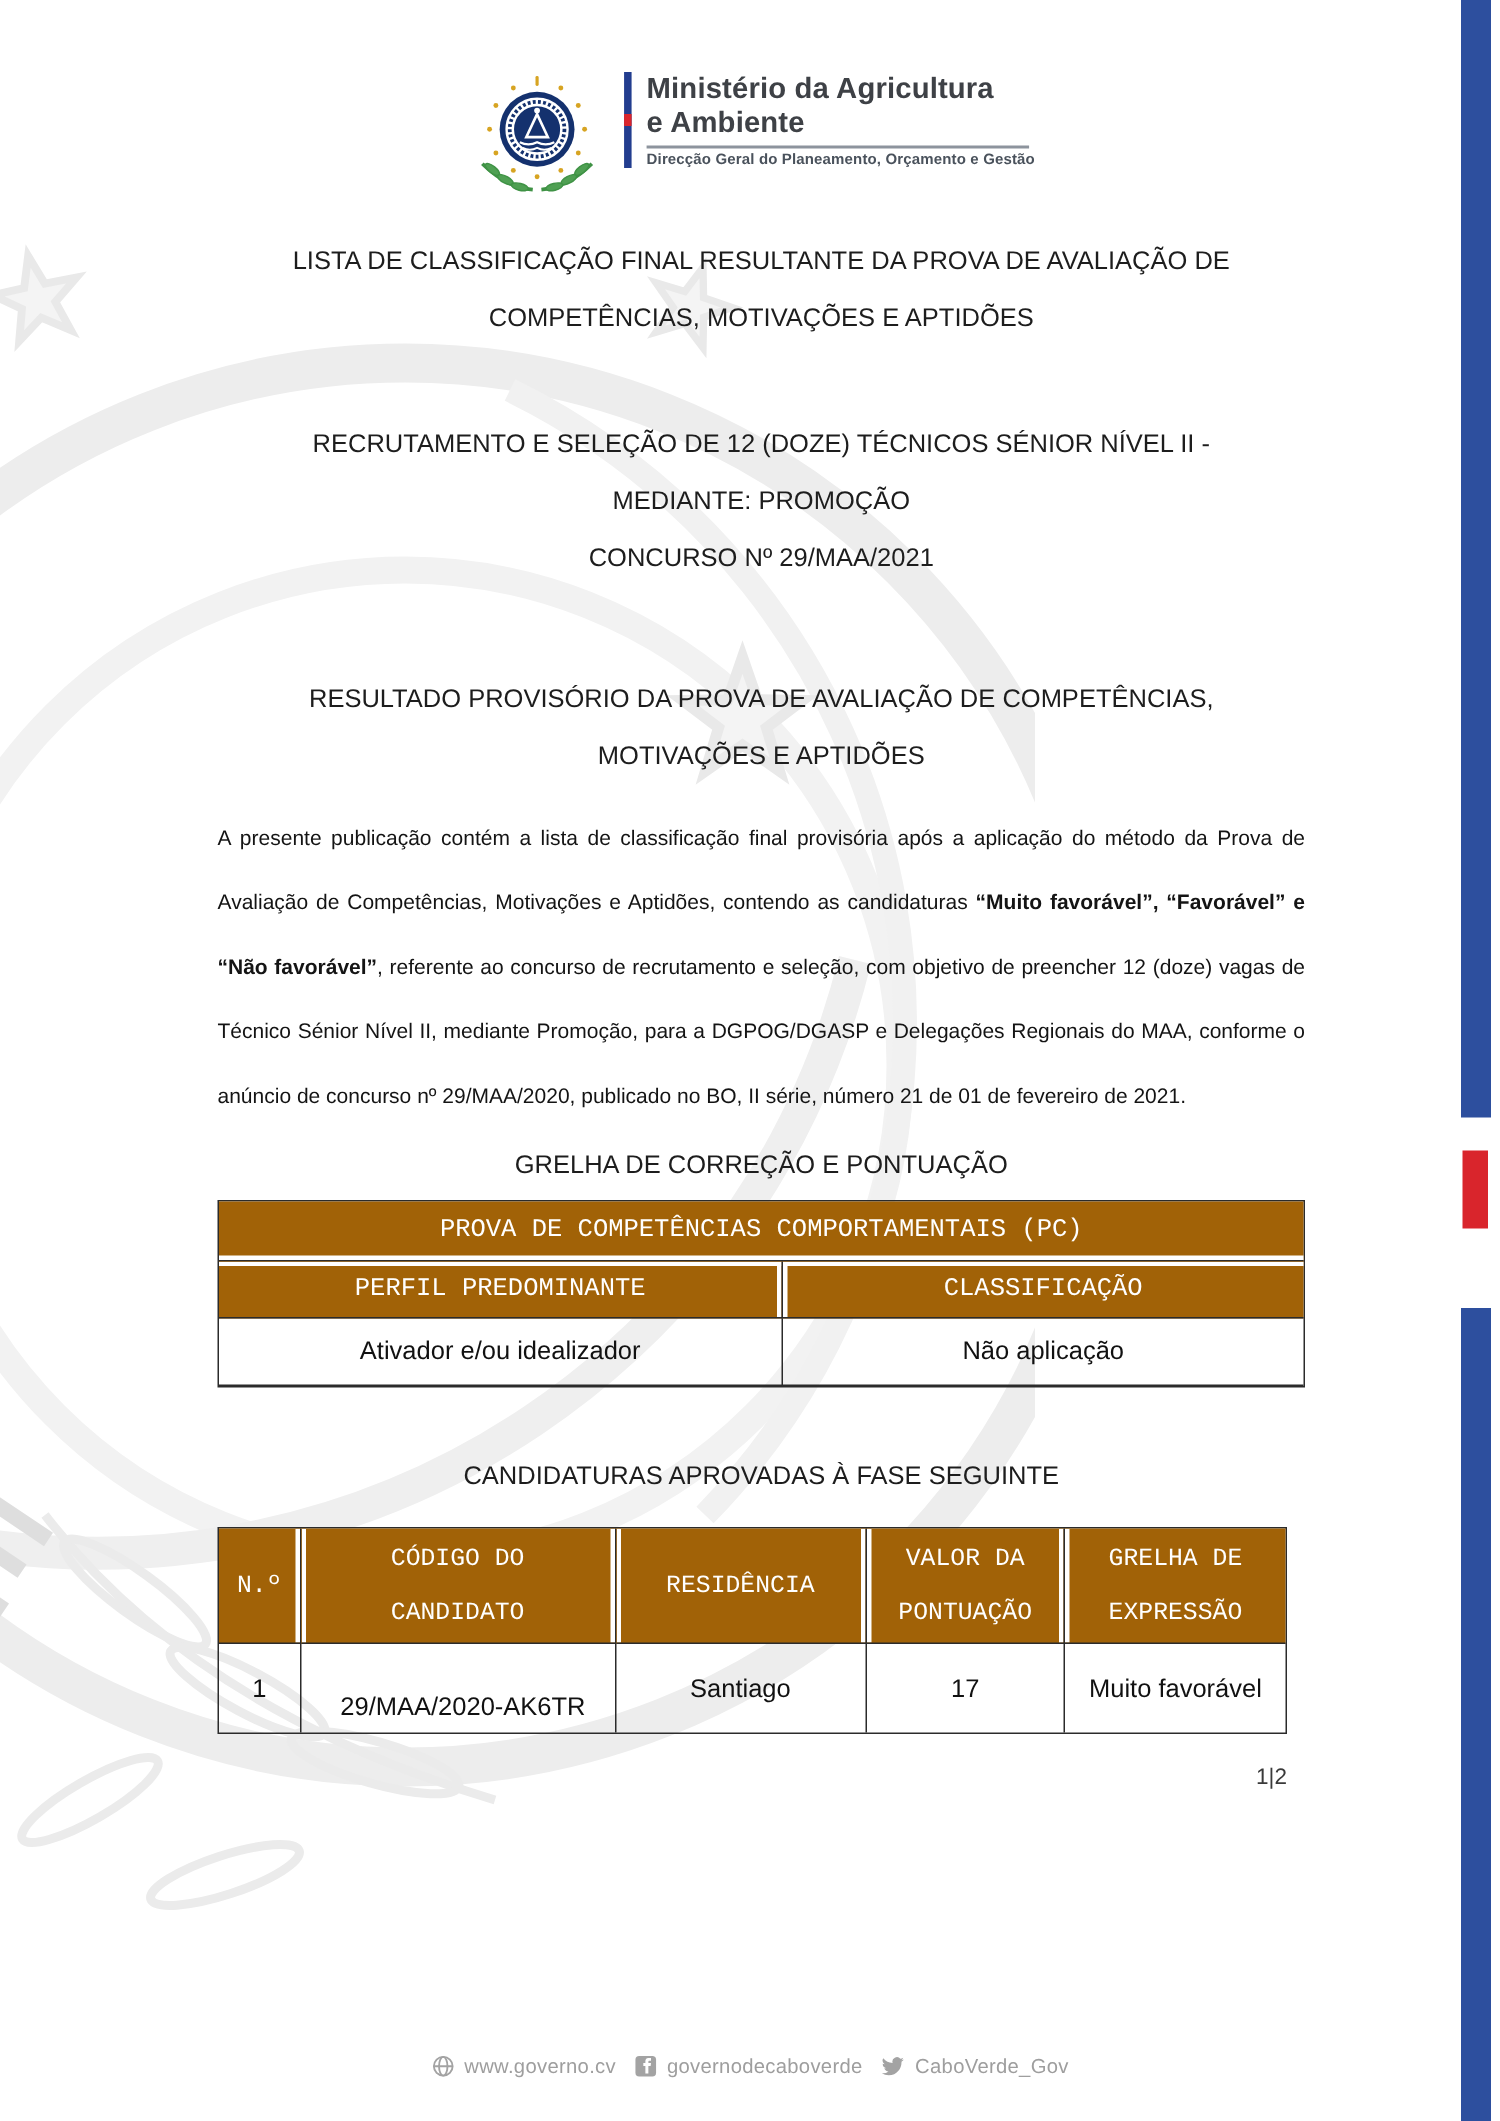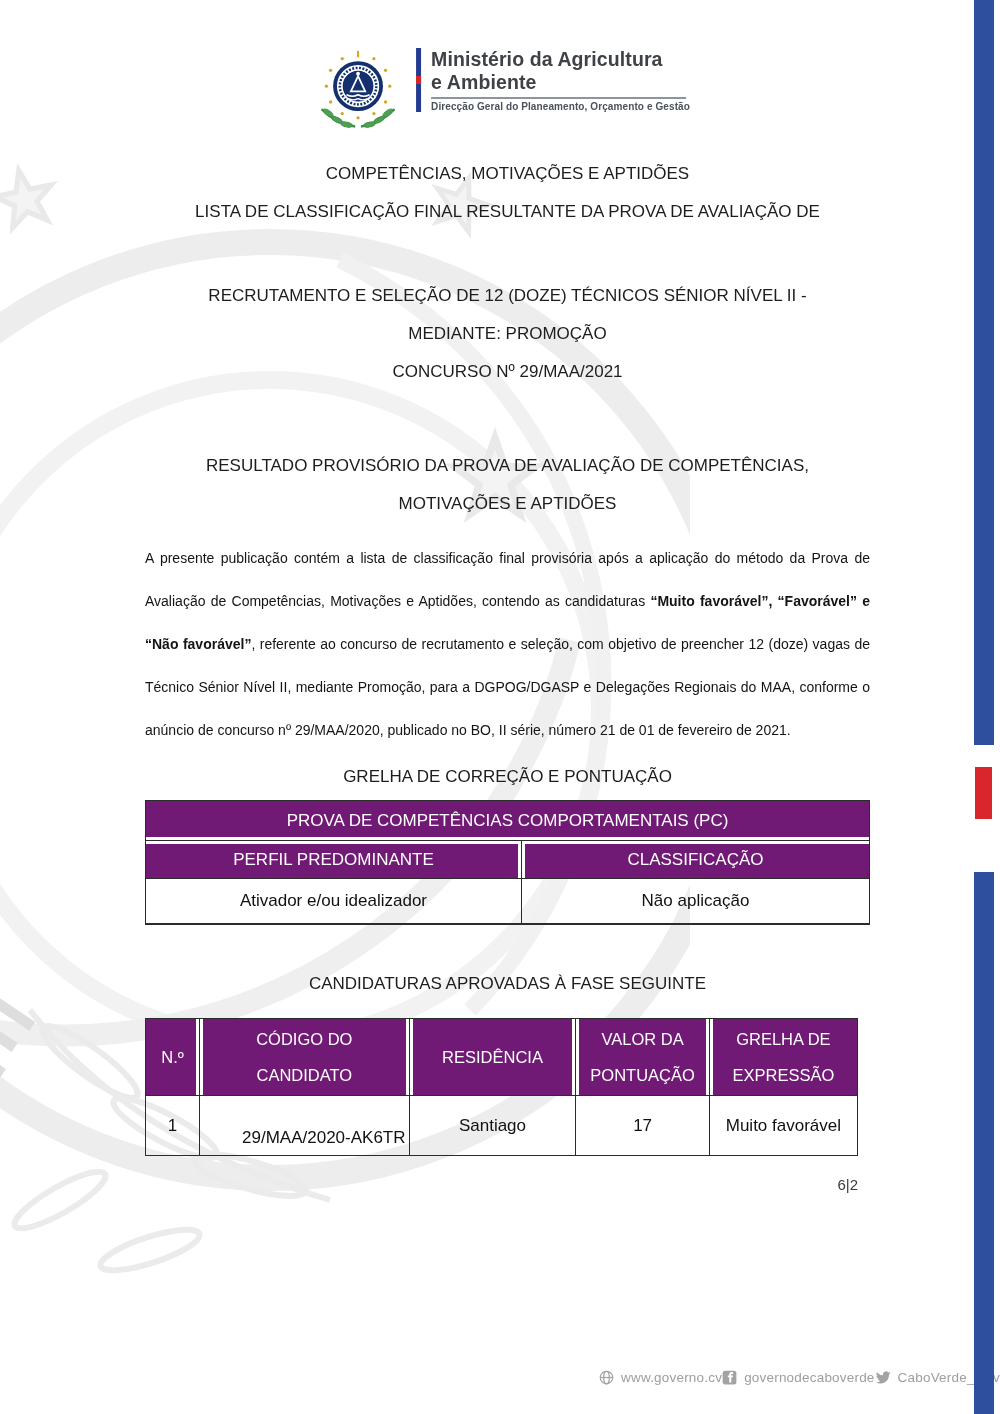--- a/index.html
+++ b/index.html
@@ -37,46 +37,46 @@
     margin:14px 0 0 0;font-size:14px;line-height:43px;text-align:justify;color:#141414;
   }
   .body-paragraph strong{font-weight:700;}
   .grelha-heading{margin-top:6px;}
   .cand-heading{margin-top:40px;}
   
   table{border-collapse:separate;border-spacing:0;font-size:17px;}
   .t1{width:725px;margin-top:4px;border:1.5px solid #2b2b2b;}
   .t2{width:713px;margin-top:15px;border:1.5px solid #2b2b2b;}
   th,td{font-weight:400;}
-  .blue{background:#701a75;color:#ffffff;}
+  .blue{background:#a16207;color:#ffffff;font-family:Liberation Mono, monospace;}
   .t1 .row-title th{height:37px;text-align:center;box-shadow:inset 0 -3px 0 #ffffff;border-bottom:1.5px solid #2b2b2b;}
   .t1 .row-cols th{height:35px;text-align:center;border-bottom:1.5px solid #2b2b2b;box-shadow:inset 0 3px 0 #ffffff;}
   .t1 .row-cols th:first-child{border-right:1.5px solid #2b2b2b;box-shadow:inset 0 3px 0 #ffffff, inset -3px 0 0 #ffffff;}
   .t1 .row-cols th:last-child{box-shadow:inset 0 3px 0 #ffffff, inset 3px 0 0 #ffffff;}
   .t1 td{height:42px;text-align:center;color:#111111;}
   .t1 tbody tr:first-child td{border-bottom:1.5px solid #2b2b2b;}
   .t1 td:first-child{border-right:1.5px solid #2b2b2b;width:52%;}
   .t2 th{
     height:74px;line-height:36px;text-align:center;vertical-align:middle;
     white-space:pre-line;border-bottom:1.5px solid #2b2b2b;font-size:16.5px;
   }
   .t2 th:not(:last-child){border-right:1.5px solid #2b2b2b;box-shadow:inset -3px 0 0 #ffffff;}
   .t2 th:not(:first-child){box-shadow:inset 3px 0 0 #ffffff;}
   .t2 th:not(:last-child):not(:first-child){box-shadow:inset -3px 0 0 #ffffff, inset 3px 0 0 #ffffff;}
   .t2 td{height:52px;text-align:center;vertical-align:middle;color:#111111;}
   .t2 td:not(:last-child){border-right:1.5px solid #2b2b2b;}
-  .t2 .cell-codigo{text-align:right;vertical-align:bottom;padding:0 3px 7px 10px;}
+  .t2 .cell-codigo{text-align:center;vertical-align:bottom;padding:0 3px 7px 10px;}
   .col-num{width:53px;} .col-codigo{width:212px;} .col-res{width:168px;}
   .col-valor{width:132px;} .col-forma{width:148px;}
   
   .page-number{margin:20px 12px 0 0;text-align:right;font-size:15px;color:#3a3a3a;}
   
   .footer{
     position:absolute;left:0;top:1370px;width:100%;z-index:1;
-    display:flex;justify-content:flex-end;align-items:center;
+    display:flex;justify-content:center;align-items:center;gap:12px;
     font-size:13.5px;color:#9e9e9e;letter-spacing:.2px;
   }
   .footer .f-item{display:flex;align-items:center;gap:7px;}
   .footer svg{display:block;}
 </style>
 </head>
 <body>
 
 <div class="page">
 
@@ -152,22 +152,22 @@
       <div class="ministry-line">Ministério da Agricultura</div>
       <div class="ministry-line">e Ambiente</div>
       <hr class="logo-rule">
       <div class="dept-line">Direcção Geral do Planeamento, Orçamento e Gestão</div>
     </div>
   </header>
 
   <main class="content">
 
     <h1 class="c-heading doc-title">
+      <div>LISTA DE CLASSIFICAÇÃO FINAL RESULTANTE DA PROVA DE AVALIAÇÃO DE</div>
       <div>COMPETÊNCIAS, MOTIVAÇÕES E APTIDÕES</div>
-      <div>LISTA DE CLASSIFICAÇÃO FINAL RESULTANTE DA PROVA DE AVALIAÇÃO DE</div>
     </h1>
 
     <h2 class="c-heading doc-subtitle">
       <div>RECRUTAMENTO E SELEÇÃO DE 12 (DOZE) TÉCNICOS SÉNIOR NÍVEL II -</div>
       <div>MEDIANTE: PROMOÇÃO</div>
       <div>CONCURSO Nº 29/MAA/2021</div>
     </h2>
 
     <h2 class="c-heading section-result">
       <div>RESULTADO PROVISÓRIO DA PROVA DE AVALIAÇÃO DE COMPETÊNCIAS,</div>
@@ -215,21 +215,21 @@
         <tr>
           <td>1</td>
           <td class="cell-codigo">29/MAA/2020-AK6TR</td>
           <td>Santiago</td>
           <td>17</td>
           <td>Muito favorável</td>
         </tr>
       </tbody>
     </table>
 
-    <div class="page-number">6|2</div>
+    <div class="page-number">1|2</div>
   </main>
 
   <footer class="footer">
     <span class="f-item">
       <svg width="15" height="15" viewBox="0 0 24 24">
         <circle cx="12" cy="12" r="10" fill="none" stroke="#a3a3a3" stroke-width="2"></circle>
         <line x1="2" y1="12" x2="22" y2="12" stroke="#a3a3a3" stroke-width="2"></line>
         <ellipse cx="12" cy="12" rx="4.5" ry="10" fill="none" stroke="#a3a3a3" stroke-width="2"></ellipse>
       </svg>
       <span>www.governo.cv</span>

